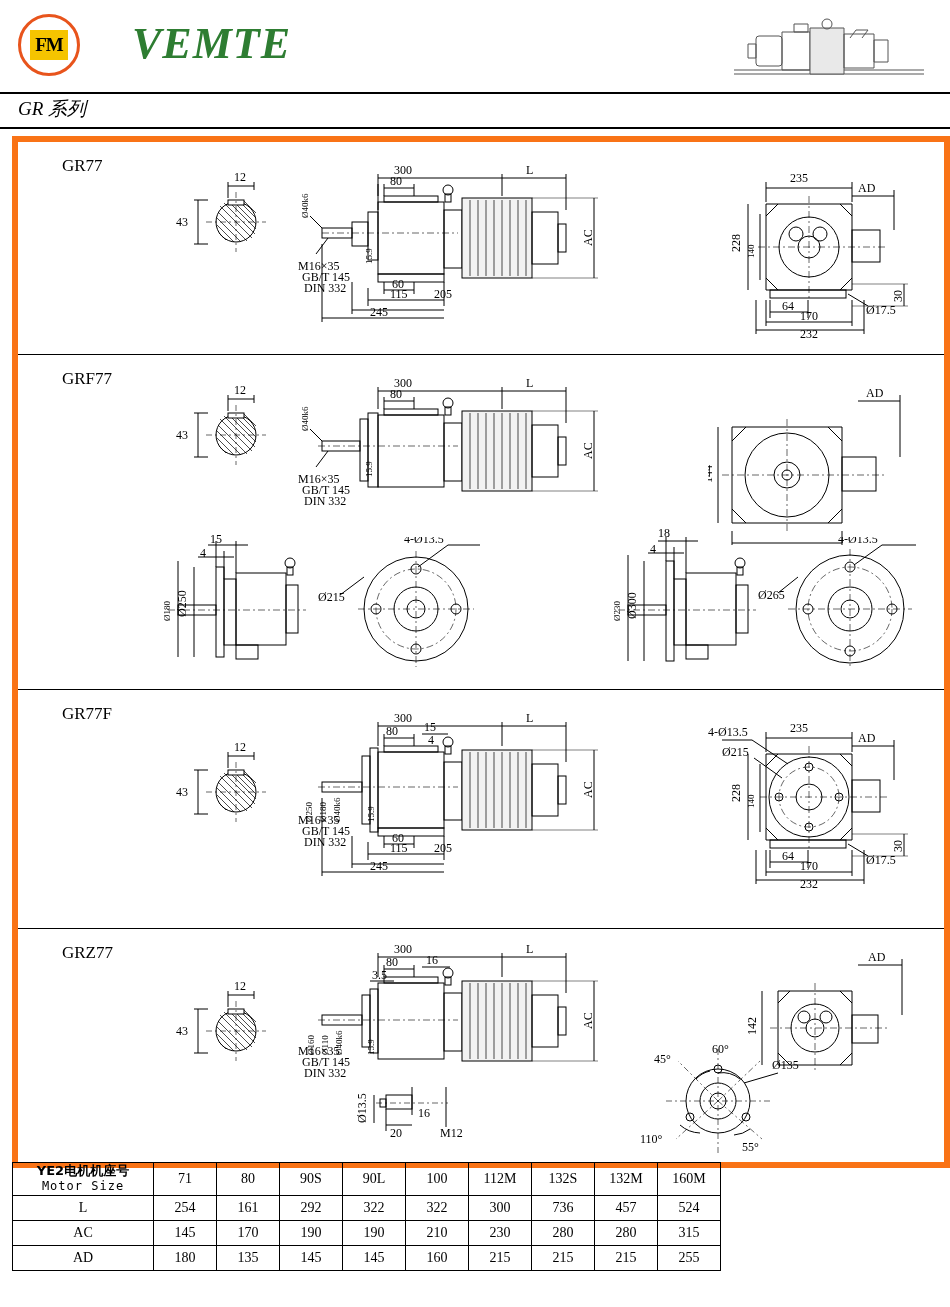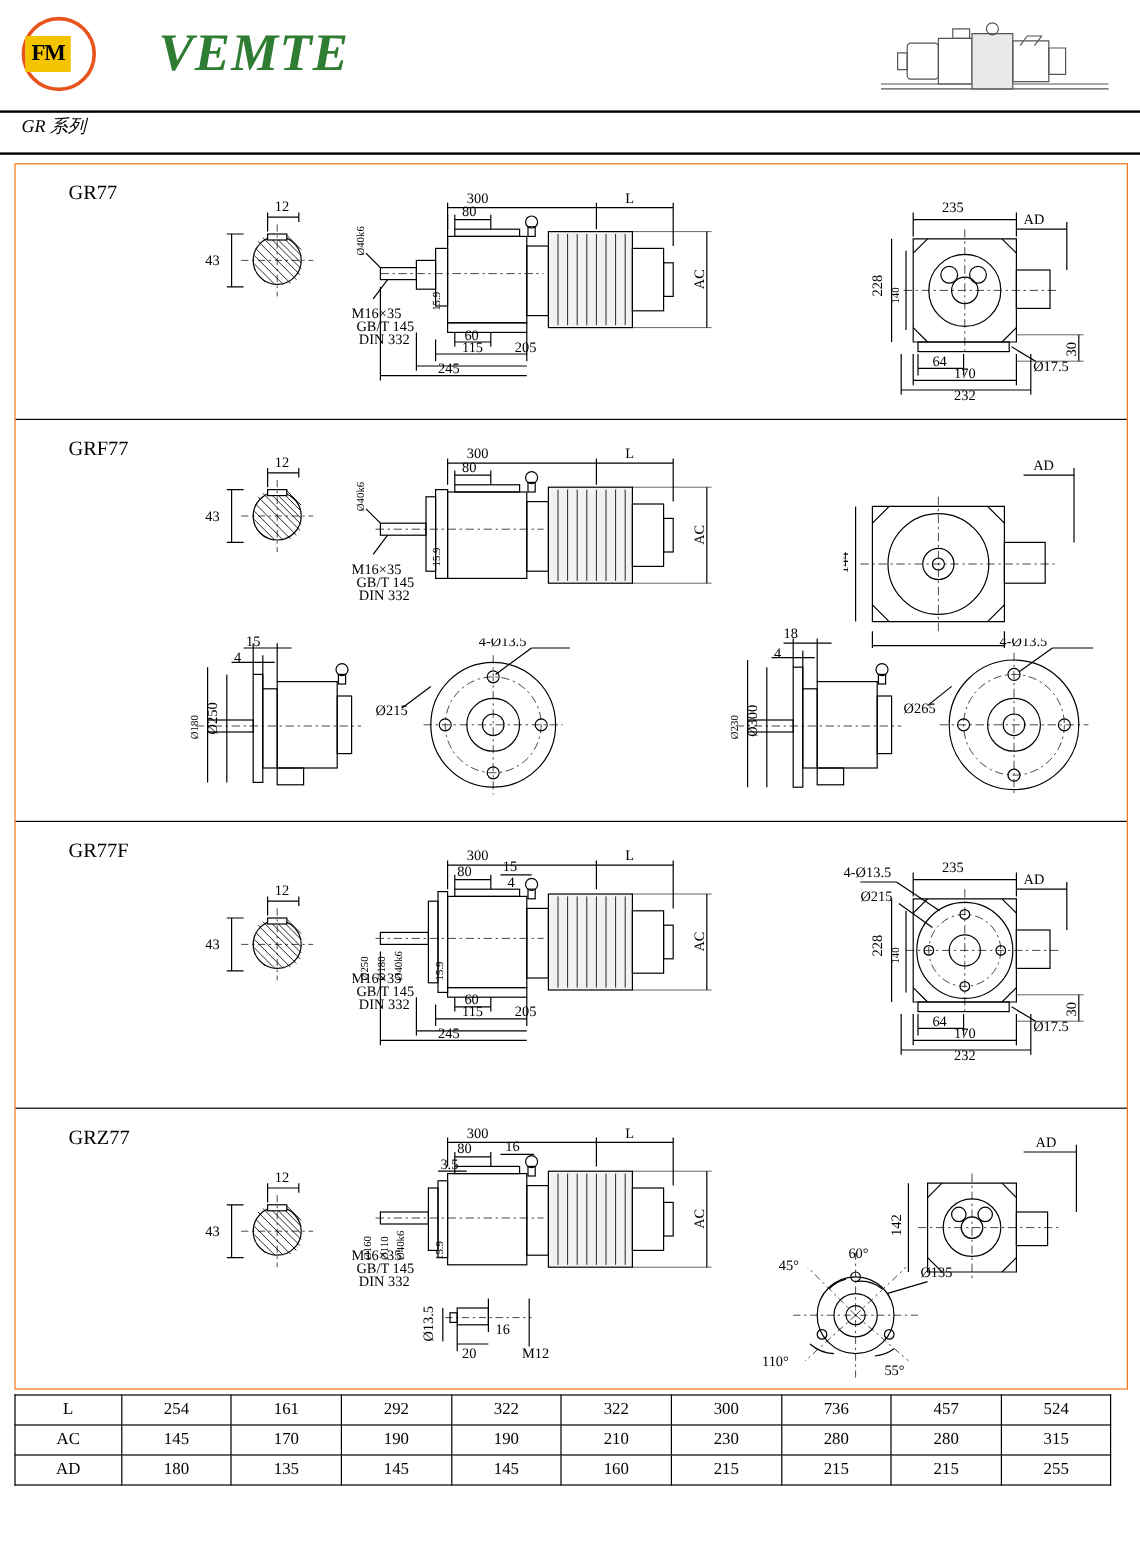--- a/index.html
+++ b/index.html
@@ -1,33 +1,33 @@
 <!DOCTYPE html>
 <html><head>
 <meta charset="utf-8">
 <style>
   html,body{margin:0;padding:0;background:#fff;}
   body{width:950px;height:1307px;font-family:"Liberation Serif",serif;color:#000;position:relative;overflow:hidden;}
   .page{position:relative;width:950px;height:1307px;}
 
   
   .header{position:relative;height:92px;border-bottom:2px solid #000;}
-  .logo-box{position:absolute;left:18px;top:14px;width:56px;height:56px;border:3px solid #e8541c;border-radius:50%;display:flex;align-items:center;justify-content:flex-start;}
+  .logo-box{position:absolute;left:18px;top:14px;width:56px;height:56px;border:3px solid #e8541c;border-radius:50%;display:flex;align-items:center;justify-content:center;}
   .logo-inner{width:38px;height:30px;background:#f5c400;position:relative;display:flex;align-items:center;justify-content:center;}
   .logo-inner span{font-family:"Liberation Serif",serif;font-weight:bold;font-size:19px;color:#000;letter-spacing:-1px;}
   .brand{position:absolute;left:88px;top:18px;font-family:"Liberation Serif",serif;font-style:italic;font-weight:bold;font-size:44px;color:#2e7d32;letter-spacing:1px;margin-left:44px;}
   .brand-cn{position:absolute;left:240px;top:38px;font-family:"DejaVu Sans",sans-serif;font-weight:bold;font-size:26px;color:#000;letter-spacing:2px;}
-  .series{position:absolute;left:18px;top:96px;font-style:italic;font-size:15px;font-family:Liberation Serif, serif;}
+  .series{position:absolute;left:18px;top:96px;font-style:italic;font-size:19px;font-family:Liberation Serif, serif;}
   .series-rule{position:absolute;left:0;top:127px;width:950px;height:2px;background:#000;}
 
   
   .hdr-motor{position:absolute;right:26px;top:14px;width:190px;height:68px;}
 
   
-  .frame{position:absolute;left:12px;top:136px;width:926px;height:1020px;border:1px solid #f97316;}
+  .frame{position:absolute;left:12px;top:136px;width:926px;height:1020px;border:6px solid #f97316;}
   .row{position:relative;border-bottom:1px solid #000;}
   .row:last-child{border-bottom:none;}
   .r1{height:212px;}
   .r2{height:334px;}
   .r3{height:238px;}
   .r4{height:234px;}
   .row-label{position:absolute;left:44px;top:14px;font-size:17px;}
 
   
   .tbl{position:absolute;left:12px;top:1162px;width:926px;border-collapse:collapse;}
@@ -723,20 +723,36 @@
         <text x="150" y="12" class="lbl">AD</text>
         <text x="38" y="86" class="lbl" transform="rotate(-90 38,86)">142</text>
       </svg>
     </div>
 
   </div>
 
   <table class="tbl">
     <tbody>
       <tr>
+        <td class="hdr-cn">
+          <div>YE2电机机座号</div>
+          <small>Motor Size</small>
+        </td>
+        <td class="pad">71</td>
+        <td class="pad">80</td>
+        <td class="pad">90S</td>
+        <td class="pad">90L</td>
+        <td class="pad">100</td>
+        <td class="pad">112M</td>
+        <td class="pad">132S</td>
+        <td class="pad">132M</td>
+        <td class="pad">160M</td>
+        <td class="tail"></td>
+      </tr>
+      <tr>
         <td class="rowlbl">L</td>
         <td>254</td>
         <td>161</td>
         <td>292</td>
         <td>322</td>
         <td>322</td>
         <td>300</td>
         <td>736</td>
         <td>457</td>
         <td>524</td>

